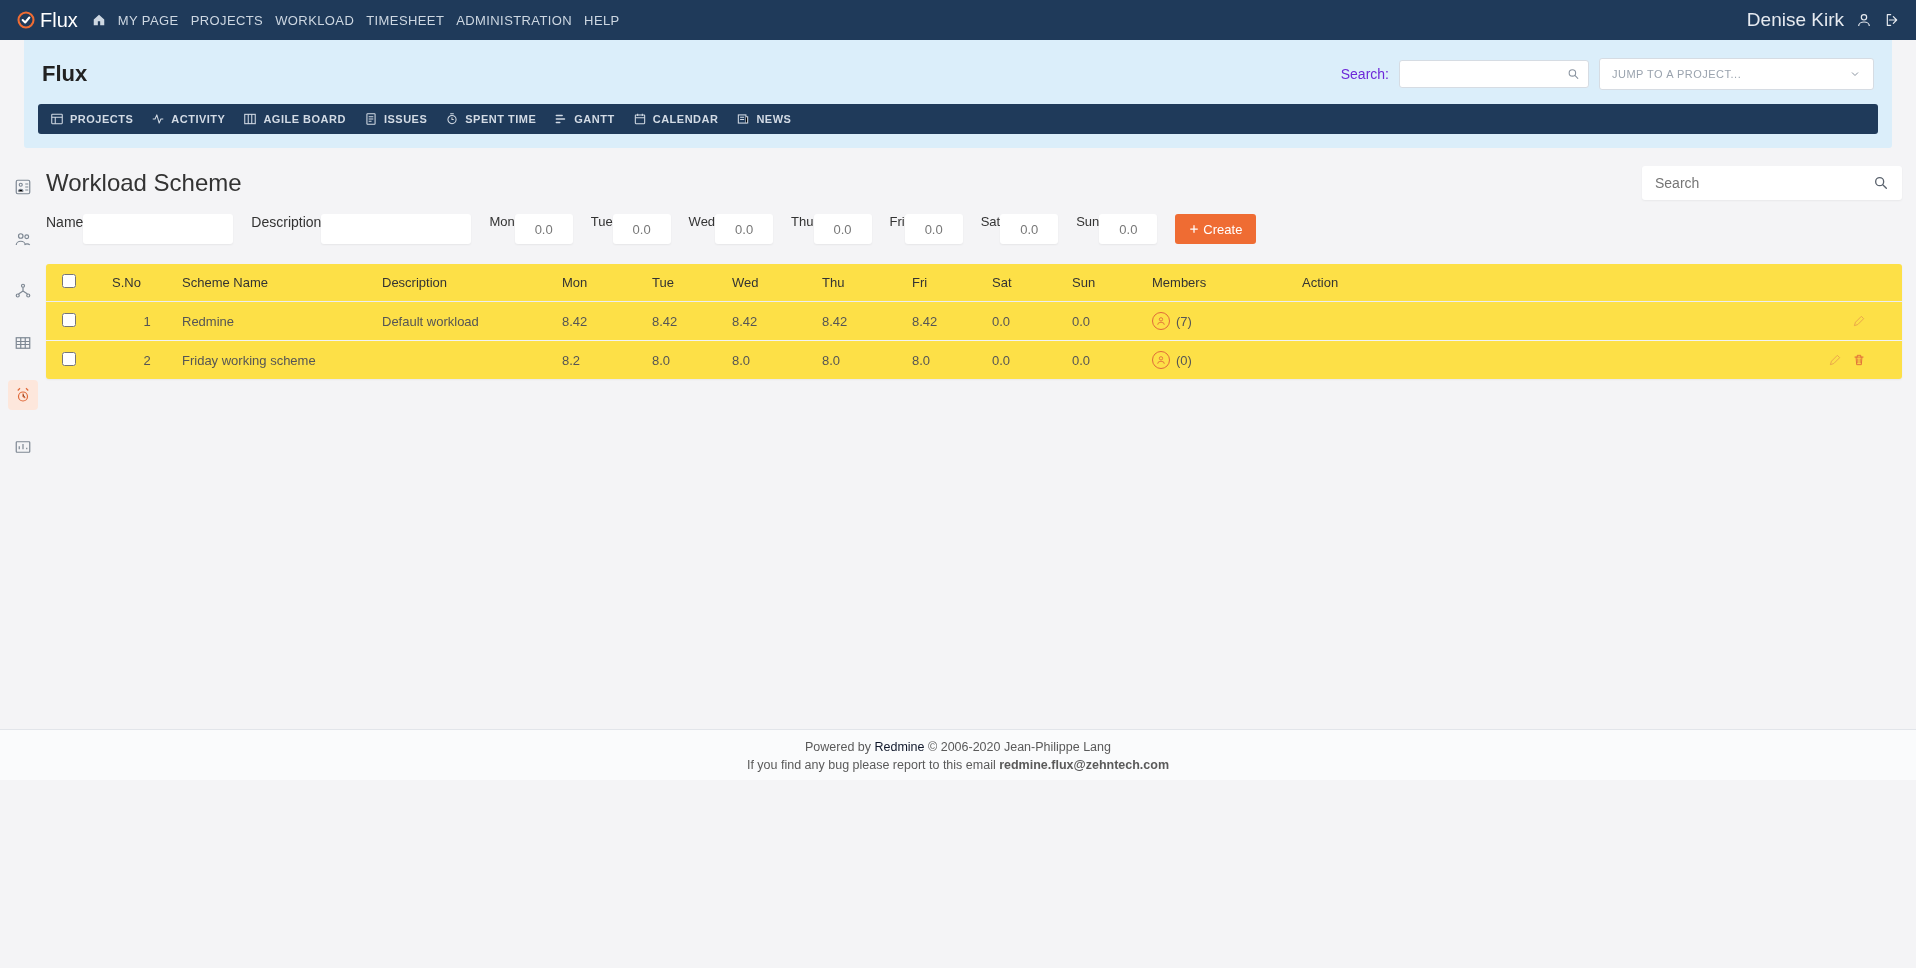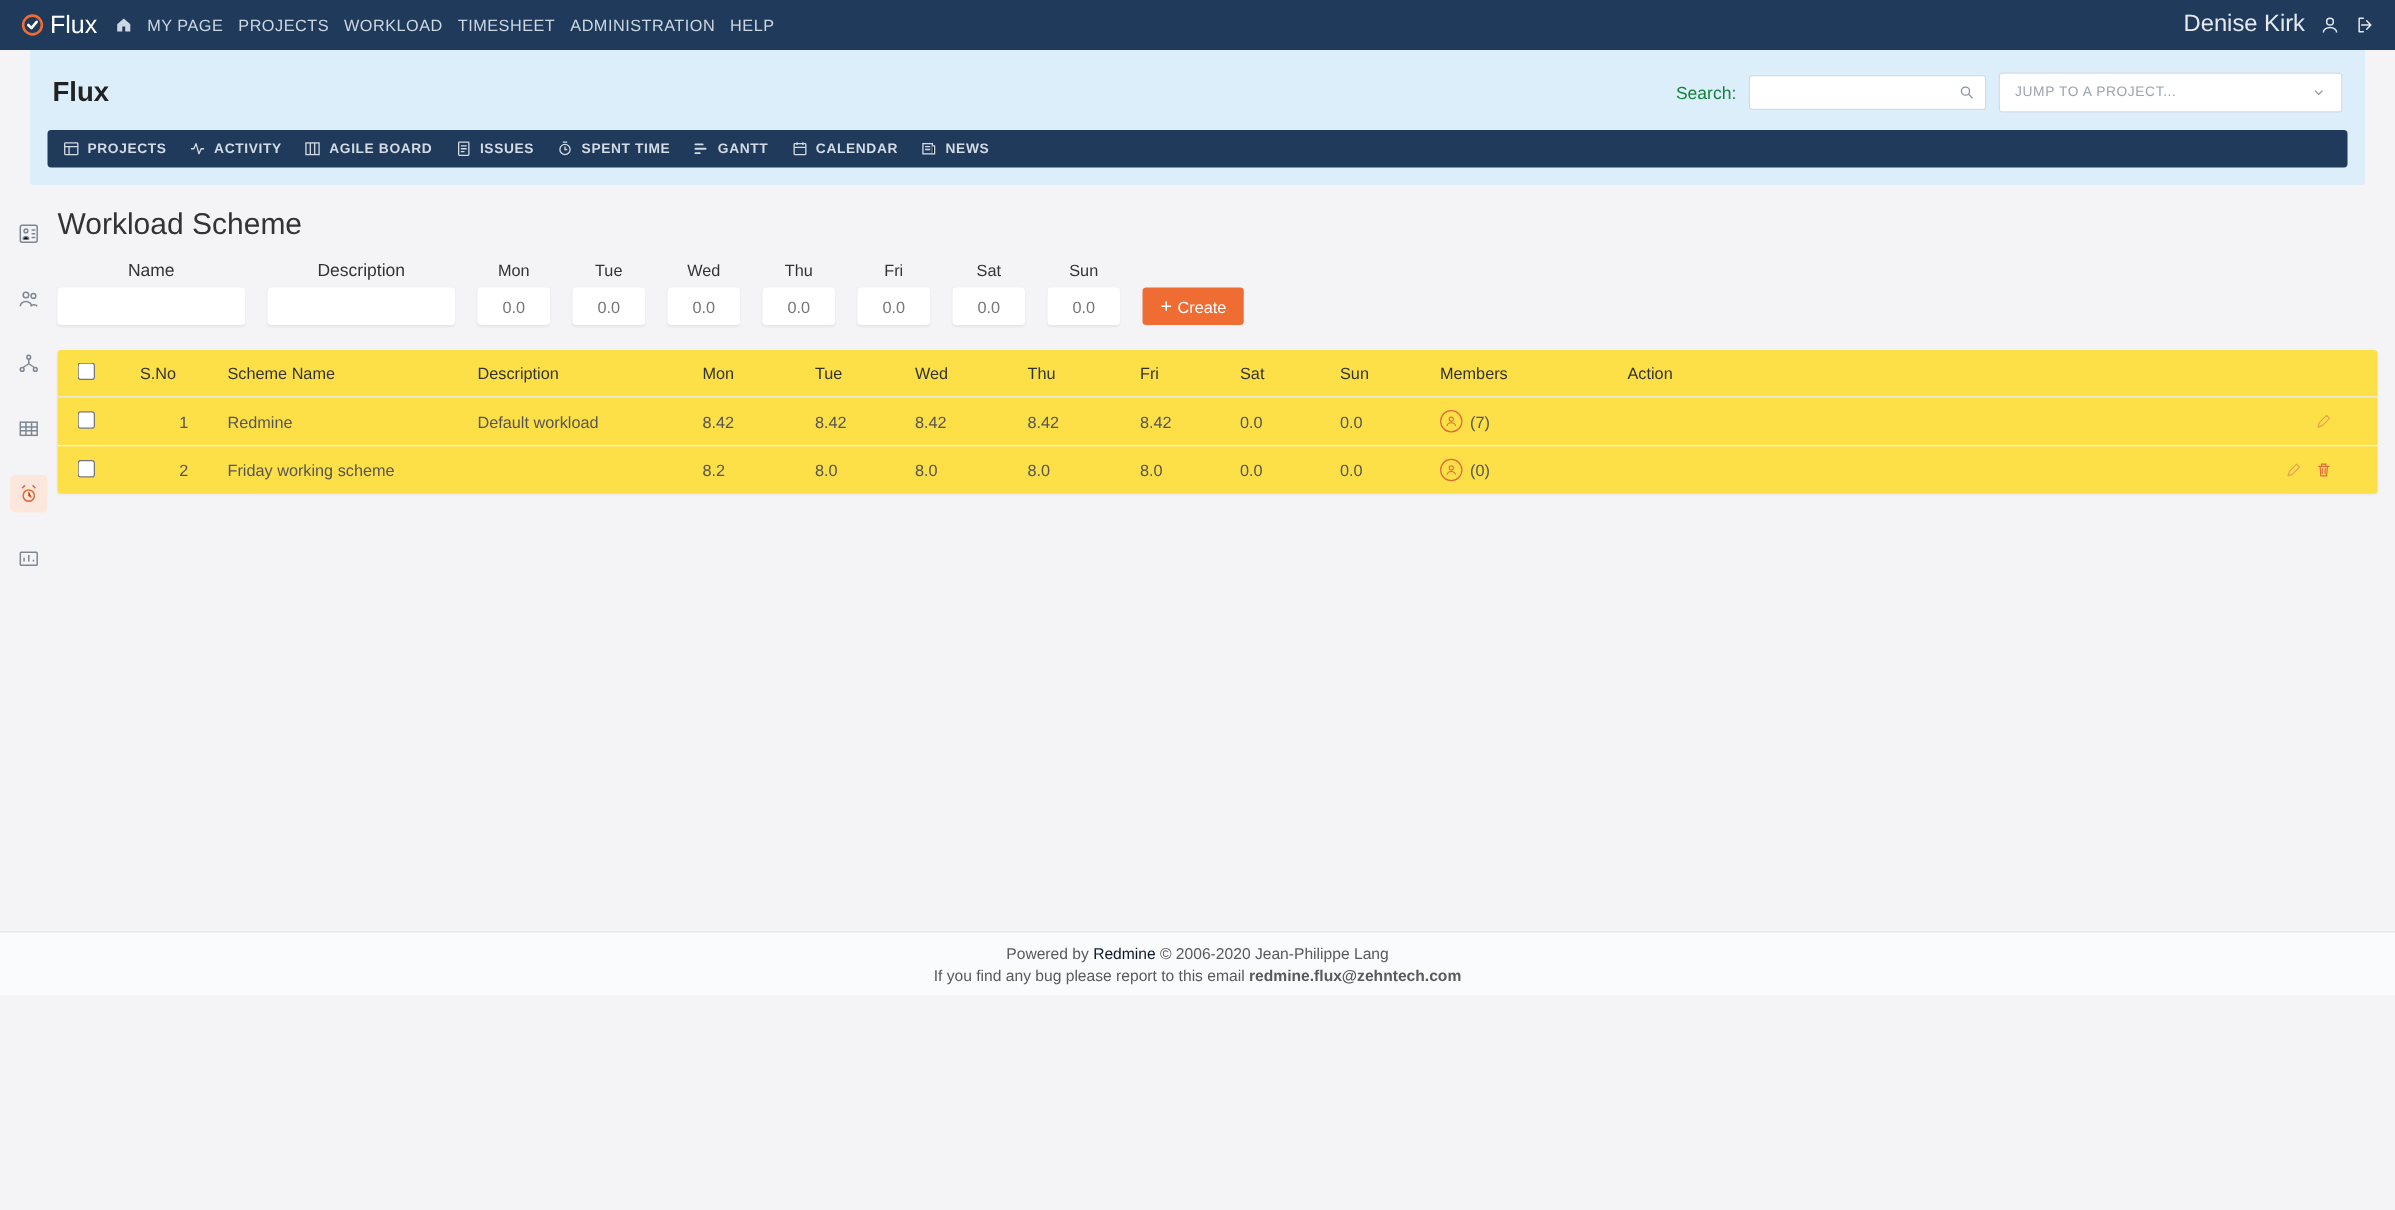--- a/index.html
+++ b/index.html
@@ -9,38 +9,38 @@
 .logo svg { margin-right: 4px; }
 .topnav { display: flex; align-items: center; gap: 12px; }
 .topnav-item { color: #cdd7e2; font-size: 13px; font-weight: 400; letter-spacing: .4px; cursor: pointer; }
 .topnav-home { display: flex; align-items: center; }
 .topbar-right { margin-left: auto; display: flex; align-items: center; gap: 12px; color: #e6eaf0; font-size: 19px; text-align: right; }
 .topbar-right svg { cursor: pointer; }
 .subheader { background: #dbeefa; margin: 0 24px; border-radius: 0 0 3px 3px; padding: 14px 14px 14px 14px; position: relative; }
 .subheader-top { display: flex; align-items: center; padding: 4px 4px 14px 4px; }
 .subheader-title { font-size: 22px; font-weight: 600; color: #222; flex: 0 0 auto; }
 .subheader-search-wrap { margin-left: auto; display: flex; align-items: center; gap: 10px; }
-.subheader-search-label { color: #15803d; font-size: 14px; }
+.subheader-search-label { color: #6d28d9; font-size: 14px; }
 .subheader-search { width: 190px; height: 28px; border: 1px solid #d6dce3; border-radius: 3px; background: #fff; display: flex; align-items: center; padding: 0 8px; }
 .subheader-search input { border: none; outline: none; width: 100%; font-size: 13px; }
 .project-jump { width: 275px; height: 32px; border: 1px solid #d6dce3; border-radius: 3px; background: #fff; display: flex; align-items: center; padding: 0 12px; color: #9aa3ae; font-size: 11px; letter-spacing: .5px; justify-content: space-between; cursor: pointer; }
 .submenu { background: #1f3a5a; border-radius: 3px; display: flex; align-items: center; padding: 8px 12px; gap: 18px; }
 .submenu-item { display: flex; align-items: center; gap: 6px; color: #d3dbe5; font-size: 11px; font-weight: 600; letter-spacing: .5px; cursor: pointer; }
 .submenu-item svg { flex-shrink: 0; }
 .layout { display: flex; }
 .sidebar { width: 46px; padding-top: 24px; display: flex; flex-direction: column; align-items: center; gap: 22px; }
 .sidebar-icon { width: 30px; height: 30px; display: flex; align-items: center; justify-content: center; border-radius: 4px; cursor: pointer; color: #7d8793; }
 .sidebar-icon.active { background: #fde7dc; color: #e06a3a; }
 .content { flex: 1; padding: 18px 14px 20px 0; }
 .content-header { display: flex; align-items: center; margin-bottom: 14px; }
 .content-title { font-size: 24px; font-weight: 500; color: #333; }
 .content-search { margin-left: auto; width: 260px; height: 34px; background: #fff; border: 1px solid transparent; border-radius: 3px; display: flex; align-items: center; padding: 0 12px; box-shadow: 0 1px 2px rgba(0,0,0,.05); }
 .content-search input { flex: 1; border: none; outline: none; font-size: 14px; color: #555; }
 .form-row { display: flex; align-items: flex-end; gap: 18px; margin-bottom: 20px; }
-.form-group { display: flex; flex-direction: column; align-items: center; }
+.form-group { display: flex; flex-direction: row; }
 .form-group label { font-size: 14px; color: #333; font-weight: 500; margin-bottom: 6px; }
 .form-group.day label { font-size: 13px; font-weight: 500; }
 .form-input { height: 30px; border: none; background: #fff; border-radius: 3px; padding: 0 10px; font-size: 13px; text-align: center; color: #777; box-shadow: 0 1px 2px rgba(0,0,0,.06); }
 .form-input.name { width: 150px; }
 .form-input.desc { width: 150px; }
 .form-input.day { width: 58px; }
 .create-btn { height: 30px; background: #ef6c33; color: #fff; border: none; border-radius: 3px; padding: 0 14px; font-size: 13px; font-weight: 500; display: flex; align-items: center; gap: 4px; cursor: pointer; }
 .table { width: 100%; background: #fde047; border-radius: 3px; overflow: hidden; box-shadow: 0 1px 2px rgba(0,0,0,.05); }
 .table-header, .table-row { display: grid; grid-template-columns: 50px 70px 200px 180px 90px 80px 90px 90px 80px 80px 80px 150px 1fr; align-items: center; padding: 10px 16px; font-size: 13px; }
 .table-header { color: #333; font-weight: 500; border-bottom: 1px solid #eceef1; }
@@ -211,20 +211,27 @@
       <svg width="18" height="18" viewBox="0 0 24 24">
           <rect x="3" y="5" width="18" height="14" rx="1" fill="none" stroke="currentColor" stroke-width="1.6"></rect>
           <path d="M7 15 V11 M12 15 V8 M17 15 V13" stroke="currentColor" stroke-width="1.6"></path>
         </svg>
     </div>
   </div>
 
   <div class="content">
     <div class="content-header">
       <div class="content-title">Workload Scheme</div>
+      <div class="content-search">
+        <input type="text" placeholder="Search" style="">
+        <svg width="16" height="16" viewBox="0 0 24 24">
+            <circle cx="10" cy="10" r="6" fill="none" stroke="#5a626d" stroke-width="2"></circle>
+            <path d="M15 15 L20 20" stroke="#5a626d" stroke-width="2" stroke-linecap="round"></path>
+          </svg>
+      </div>
     </div>
 
     <div class="form-row">
       <div class="form-group">
         <label>Name</label>
         <input class="form-input name" style="">
       </div>
       <div class="form-group">
         <label>Description</label>
         <input class="form-input desc" style="">

